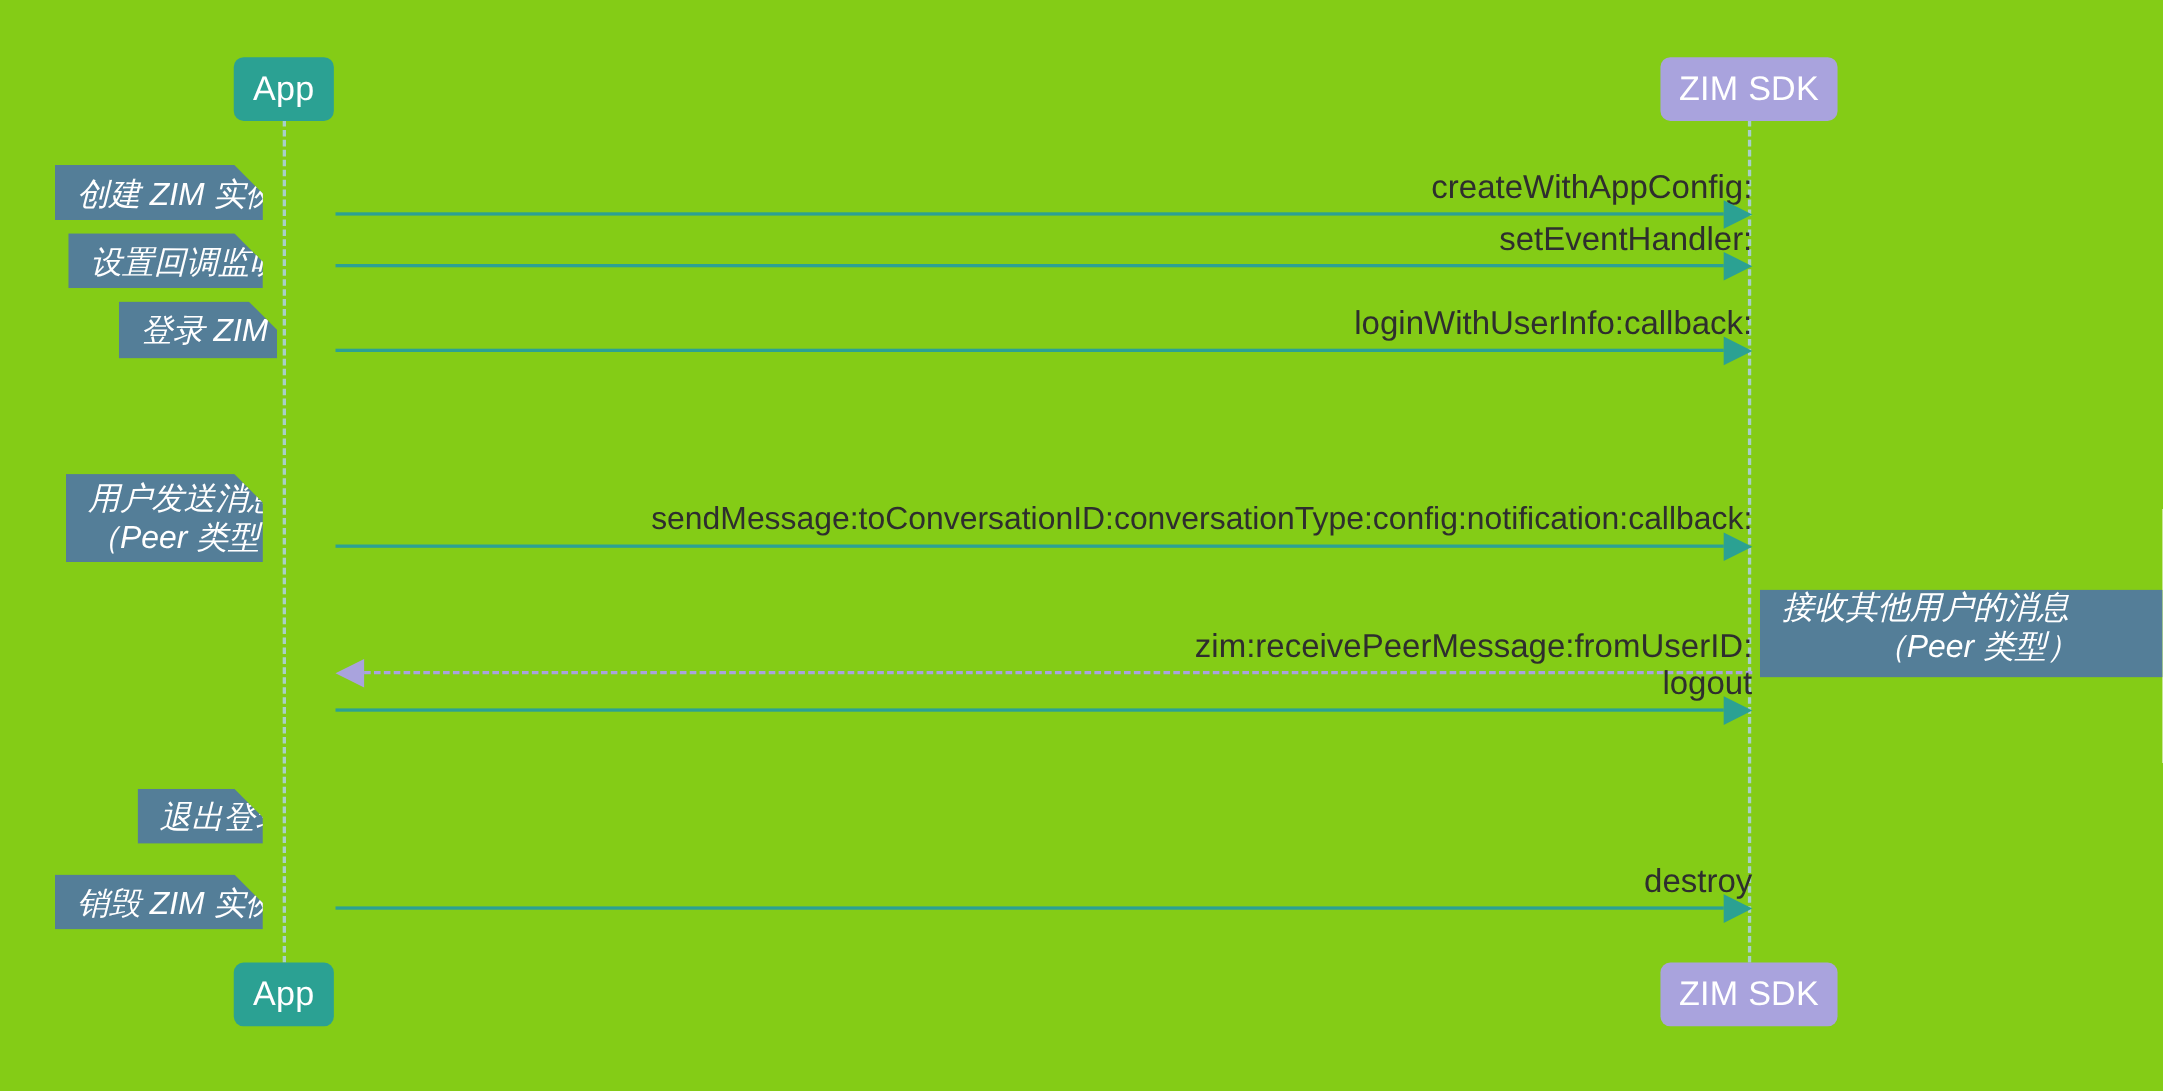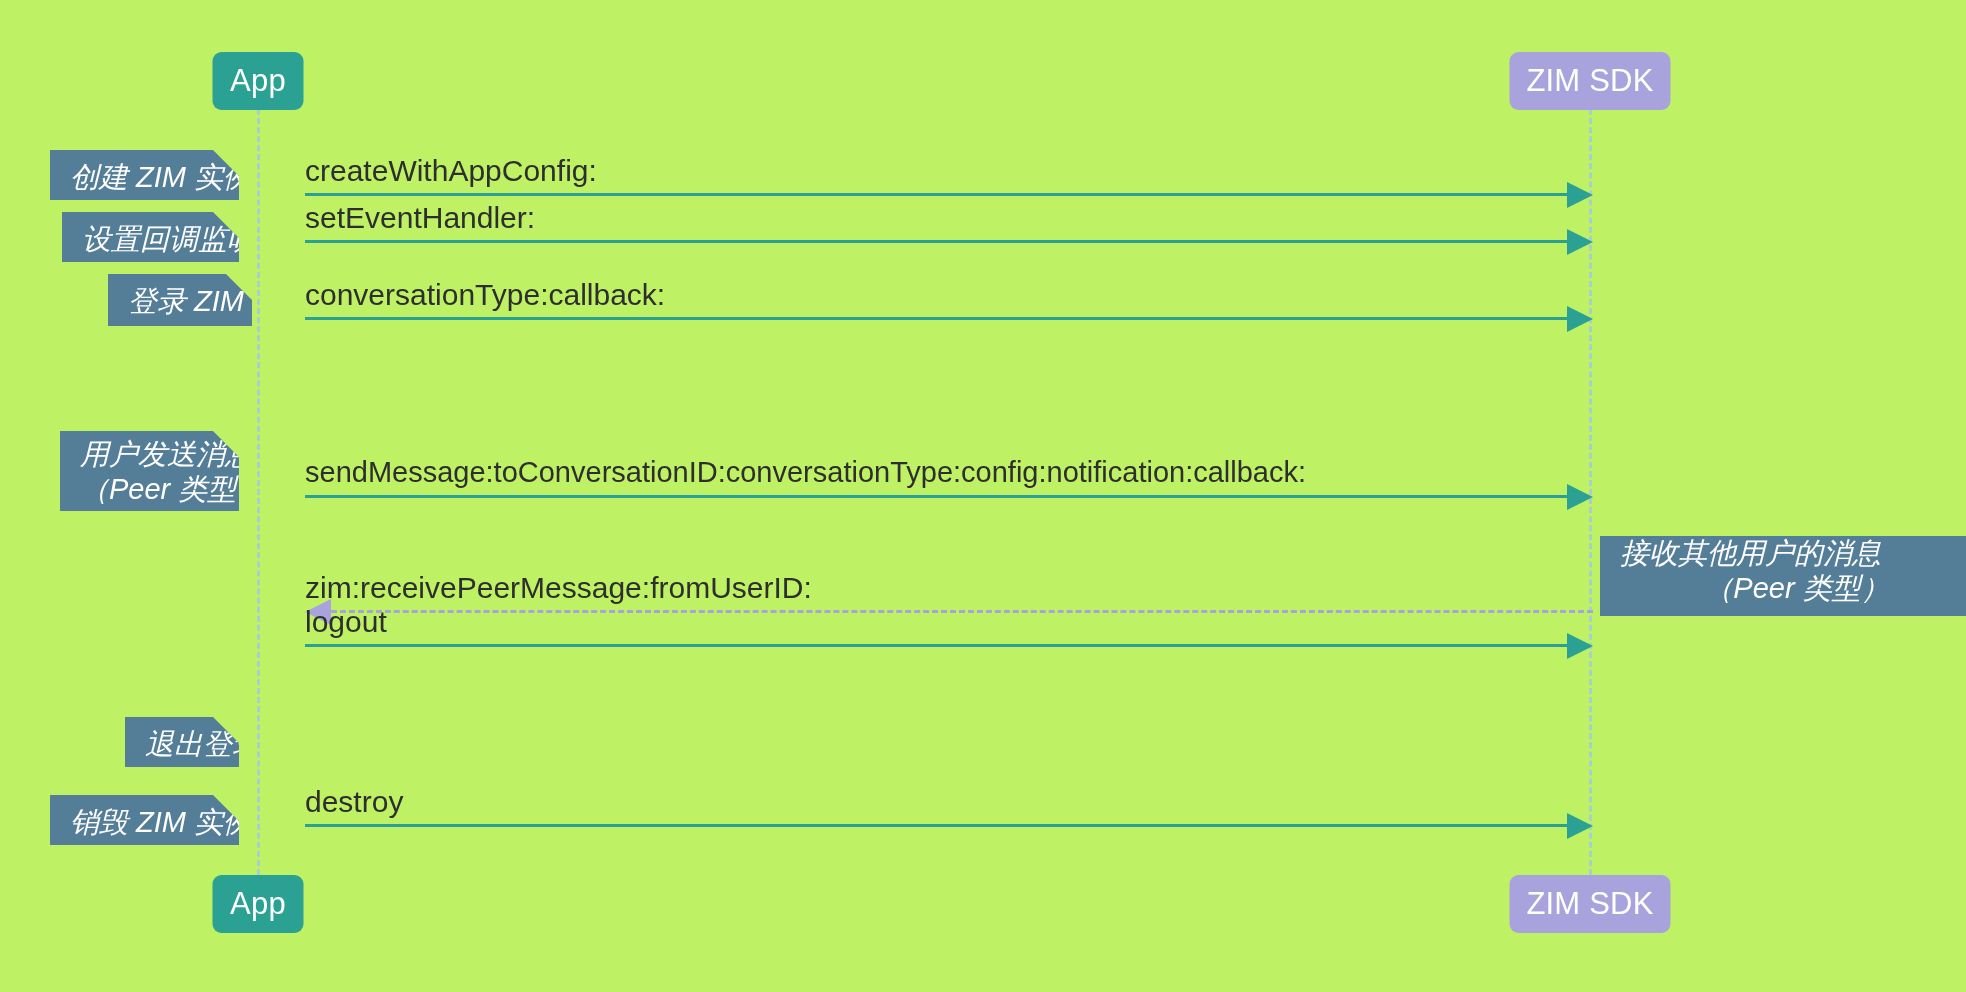--- a/index.html
+++ b/index.html
@@ -7,21 +7,21 @@
     padding: 0;
     background: #ffffff;
   }
   body {
     font-family: "Liberation Sans", "DejaVu Sans", sans-serif;
   }
   #diagram {
     position: relative;
     width: 1966px;
     height: 992px;
-    background: #bef264;
+    background: #84cc16;
     overflow: hidden;
   }
 
   
   .lifeline {
     position: absolute;
     width: 0;
     border-left: 3px dashed #a8cfc9;
     z-index: 1;
   }
@@ -56,21 +56,21 @@
     border-top: 3px solid #2ba193;
   }
   .msg-line.dashed {
     border-top: 3px dashed #a9a3dd;
   }
   .msg-label {
     position: absolute;
     left: 0;
     bottom: 9px;
     width: 100%;
-    text-align: left;
+    text-align: right;
     font-size: 30px;
     color: #2e2e2e;
     white-space: nowrap;
     line-height: 1.1;
   }
   .arrowhead {
     position: absolute;
     bottom: -12px;
     width: 0;
     height: 0;
@@ -135,21 +135,21 @@
     <div class="arrowhead right" style="left:1262px;"></div>
   </div>
 
   <div class="msg" style="left:305px; top:187px; width:1288px; height:56px;">
     <div class="msg-label">setEventHandler:</div>
     <div class="msg-line" style="width:1262px;"></div>
     <div class="arrowhead right" style="left:1262px;"></div>
   </div>
 
   <div class="msg" style="left:305px; top:264px; width:1288px; height:56px;">
-    <div class="msg-label">conversationType:callback:</div>
+    <div class="msg-label">loginWithUserInfo:callback:</div>
     <div class="msg-line" style="width:1262px;"></div>
     <div class="arrowhead right" style="left:1262px;"></div>
   </div>
 
   <div class="msg" style="left:305px; top:442px; width:1288px; height:56px;">
     <div class="msg-label" style="font-size:29px;">sendMessage:toConversationID:conversationType:config:notification:callback:</div>
     <div class="msg-line" style="width:1262px;"></div>
     <div class="arrowhead right" style="left:1262px;"></div>
   </div>
 

